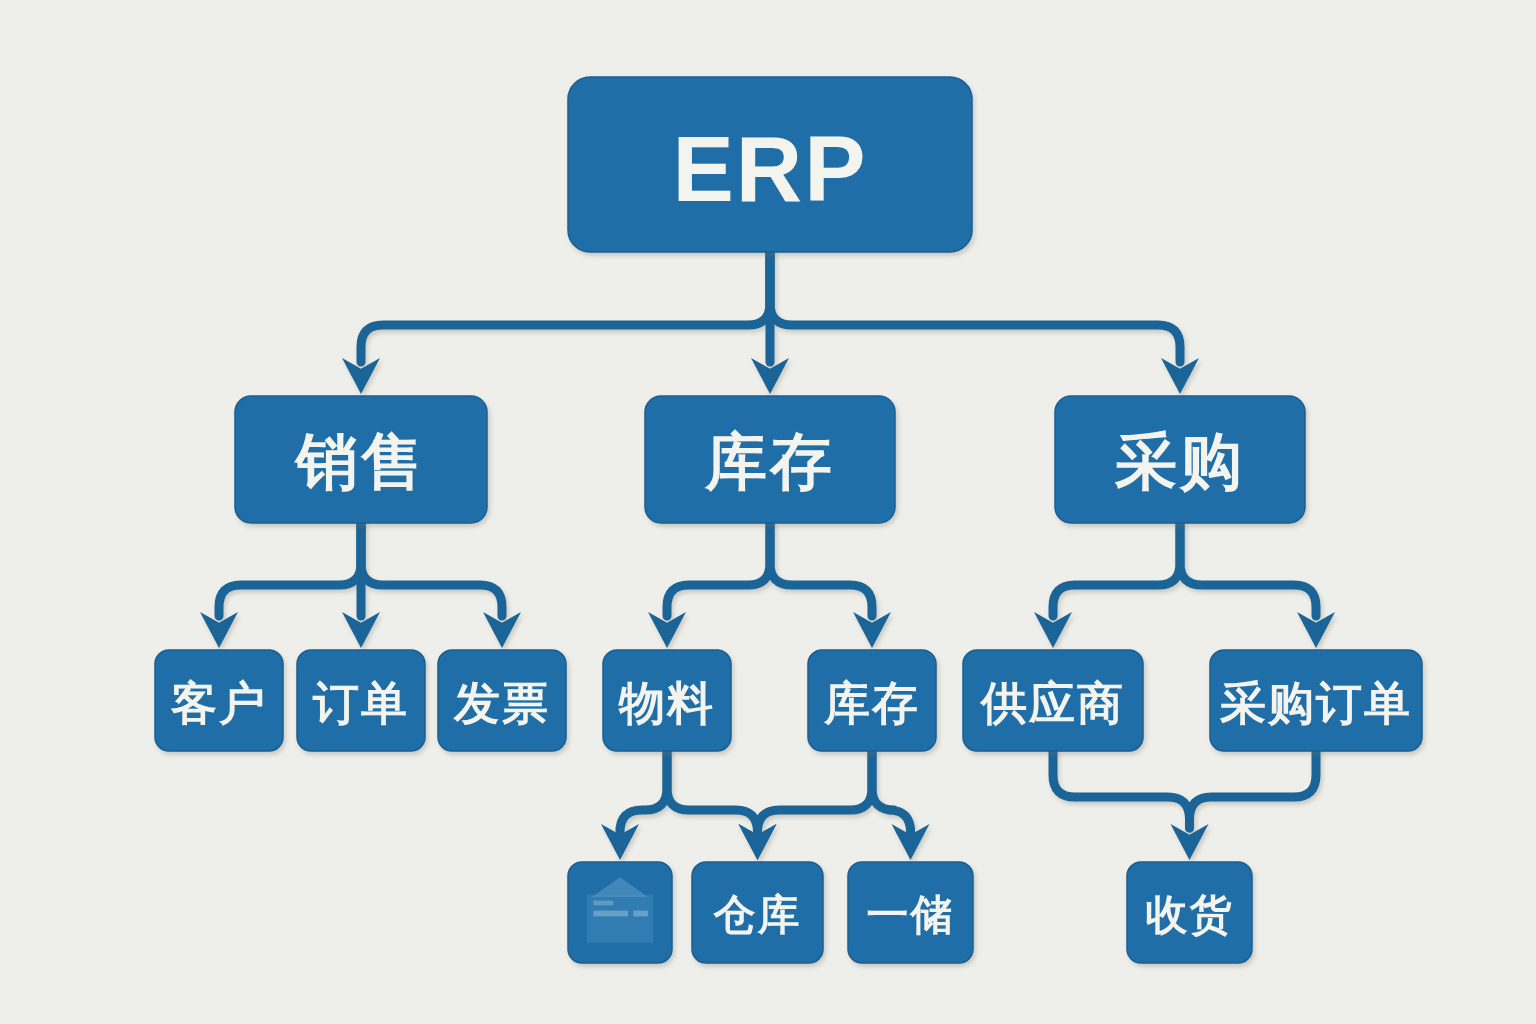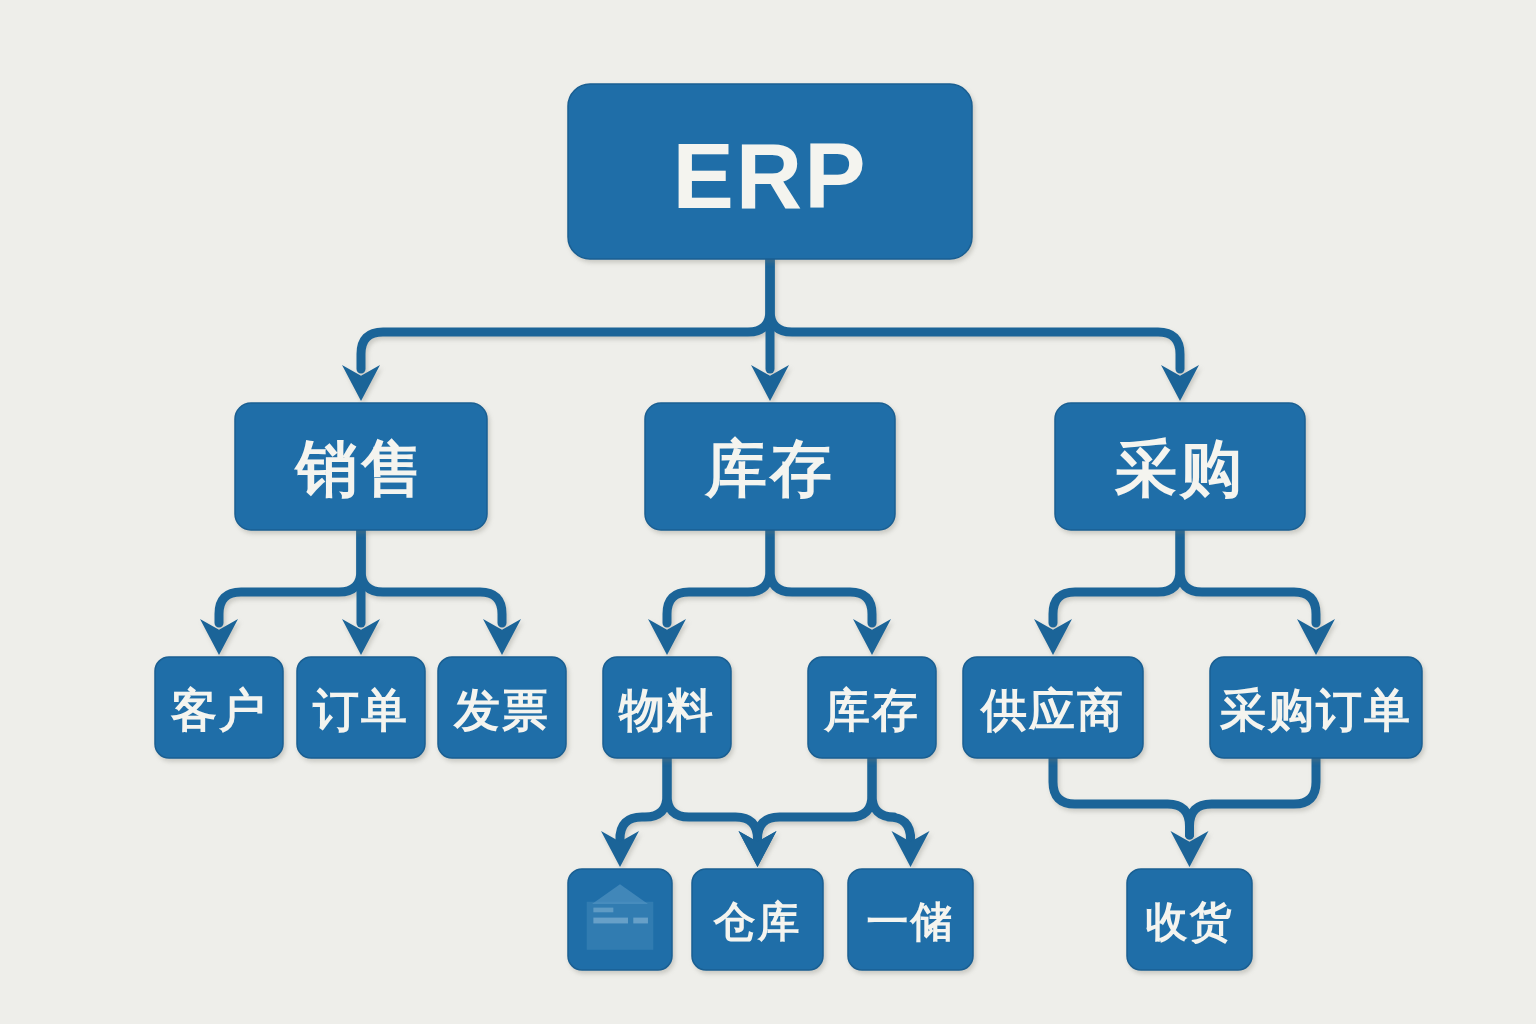--- a/index.html
+++ b/index.html
@@ -11,21 +11,20 @@
     width: 1536px;
     height: 1024px;
     background: #eeeeea;
     font-family: "Liberation Sans", "DejaVu Sans", sans-serif;
     overflow: hidden;
   }
   #diagram-root {
     position: relative;
     width: 1536px;
     height: 752px;
-    margin-top: 7px;
   }
   svg#diagram {
     position: absolute;
     top: 0;
     left: 0;
     width: 1536px;
     height: 1024px;
     display: block;
   }
   .node-rect {

